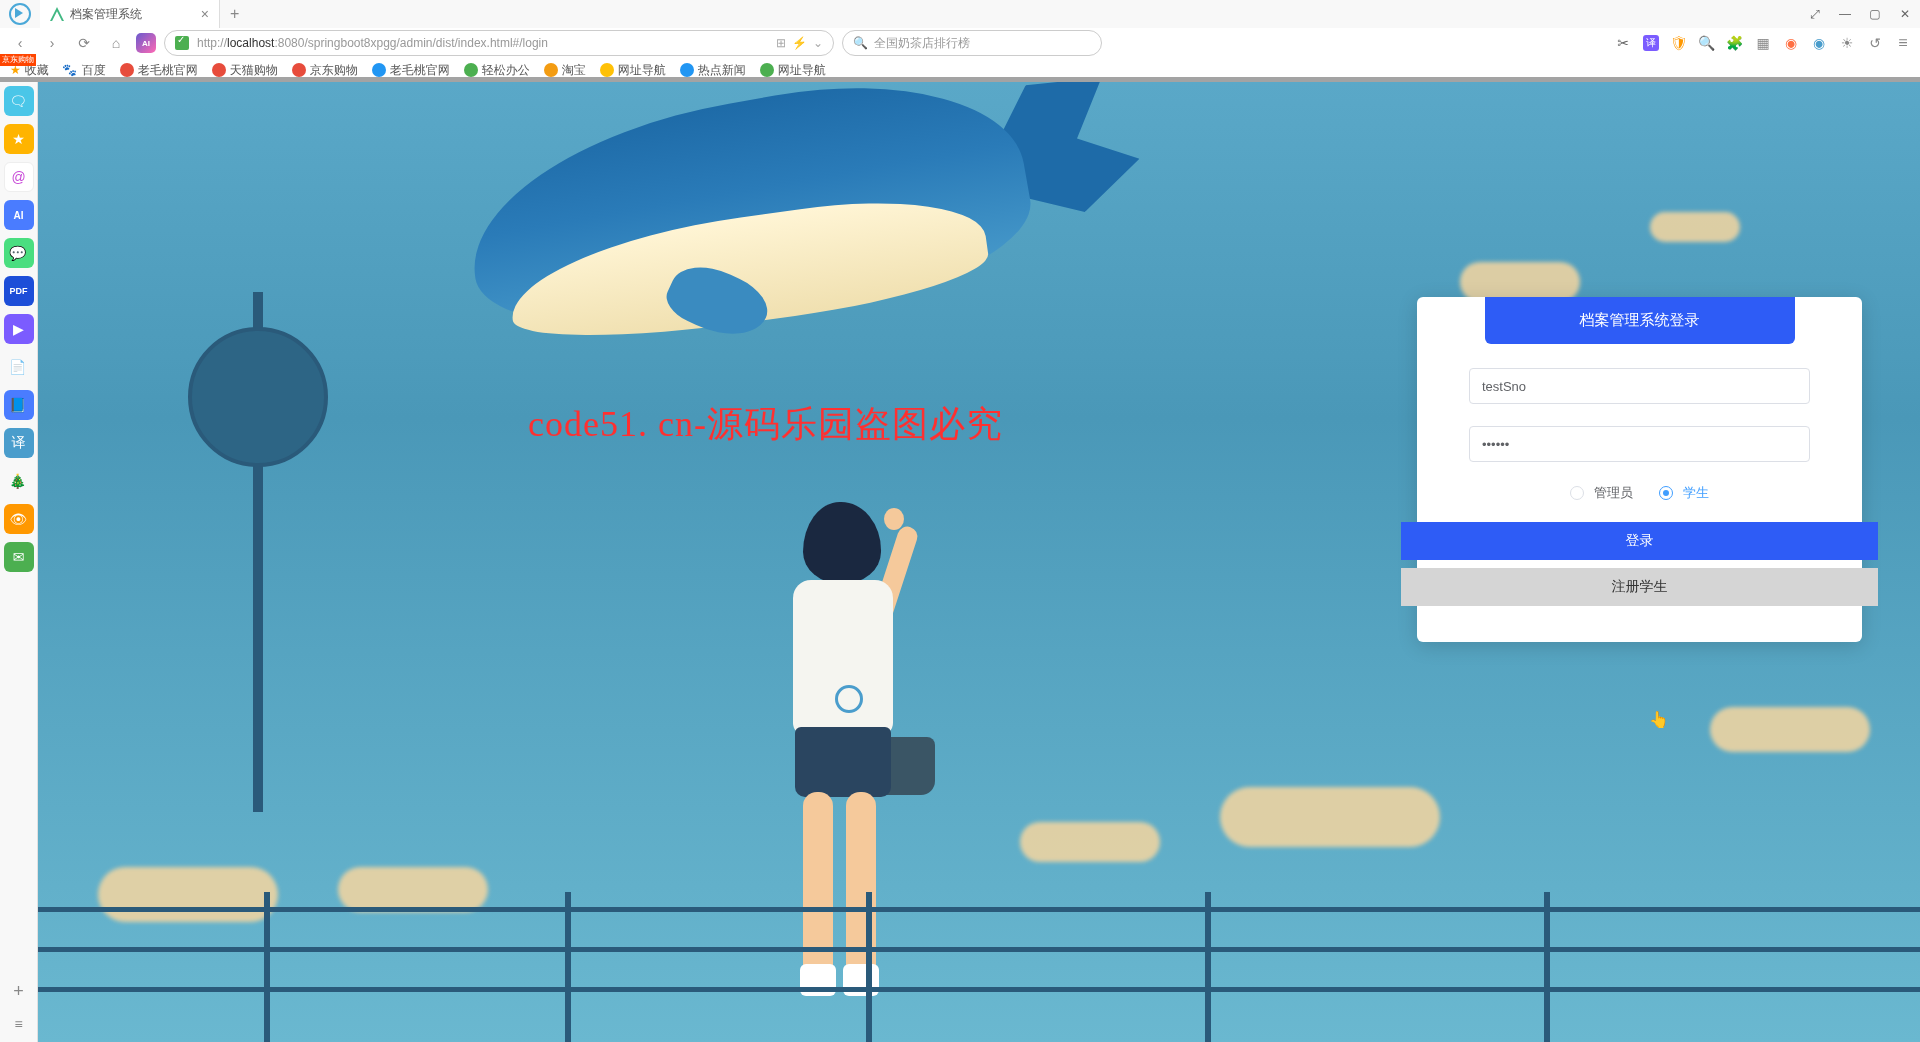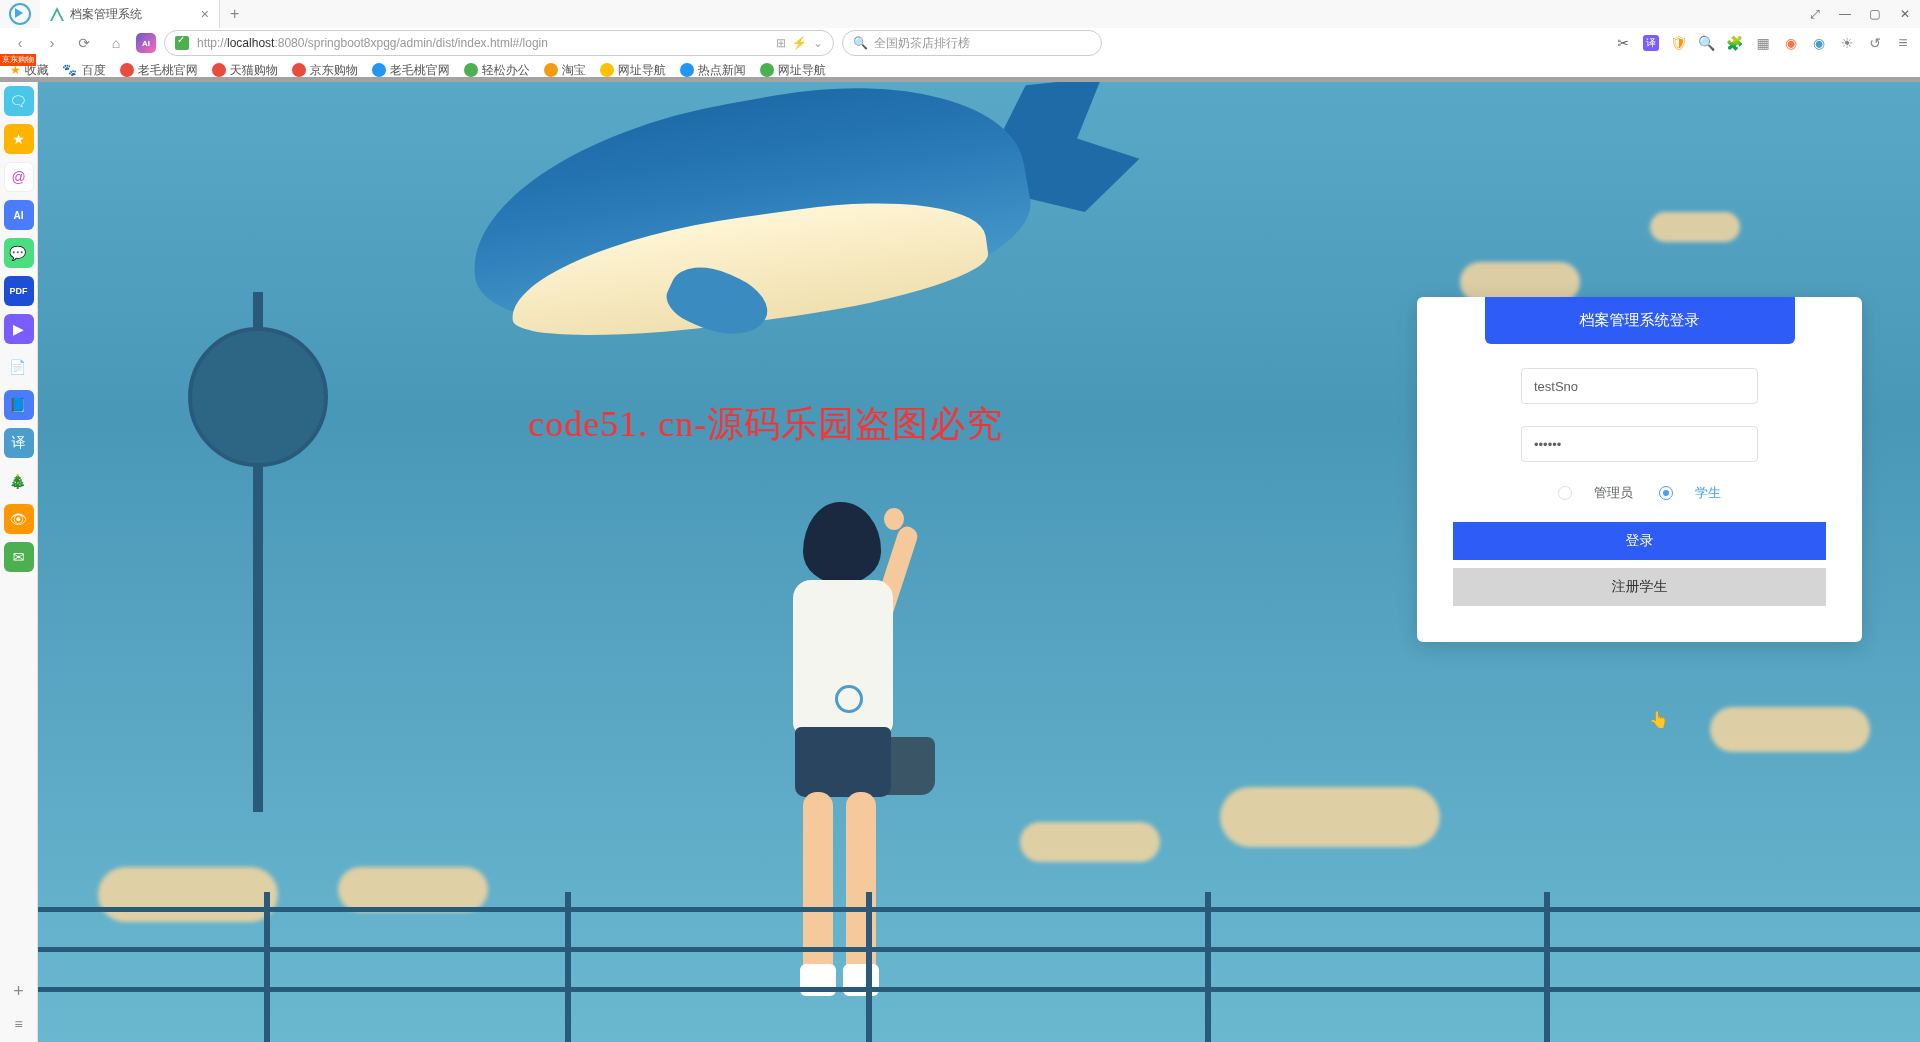--- a/index.html
+++ b/index.html
@@ -98,24 +98,24 @@
 .railing { position: absolute; bottom: 0; left: 0; right: 0; height: 150px; }
 .rail-bar { position: absolute; left: 0; right: 0; height: 5px; background: #2a5a7a; }
 .rb1 { bottom: 130px; } .rb2 { bottom: 90px; } .rb3 { bottom: 50px; }
 .rail-post { position: absolute; bottom: 0; width: 6px; height: 150px; background: #2a5a7a; }
 
 .watermark { position: absolute; left: 490px; top: 318px; font-size: 36px; color: #ff3030; font-weight: normal; letter-spacing: 1px; font-family: SimSun, serif; }
 
 
 .login-card { position: absolute; right: 58px; top: 215px; width: 445px; background: #fff; border-radius: 6px; box-shadow: 0 4px 20px rgba(0,0,0,0.15); padding-bottom: 24px; }
 .login-title { width: 310px; margin: 0 auto; background: #2e5cf6; color: #fff; text-align: center; font-size: 15px; font-weight: 500; padding: 14px 0; border-radius: 0 0 6px 6px; }
-.login-form { padding: 24px 104px 0; }
+.login-form { padding: 24px 52px 0; }
 .login-input { width: 100%; height: 36px; border: 1px solid #dcdfe6; border-radius: 4px; padding: 0 12px; font-size: 13px; color: #606266; margin-bottom: 22px; outline: none; }
 .radio-row { display: flex; justify-content: center; gap: 26px; margin-bottom: 20px; font-size: 13px; color: #606266; }
-.radio-item { display: flex; align-items: center; gap: 22px; cursor: pointer; }
+.radio-item { display: flex; align-items: center; gap: 10px; cursor: pointer; }
 .radio-circle { width: 14px; height: 14px; border: 1px solid #dcdfe6; border-radius: 50%; display: inline-block; position: relative; }
 .radio-circle.checked { border-color: #409eff; }
 .radio-circle.checked::after { content: ''; position: absolute; left: 3px; top: 3px; width: 6px; height: 6px; background: #409eff; border-radius: 50%; }
 .btn-login { width: 100%; height: 38px; background: #2e5cf6; color: #fff; border: none; font-size: 14px; cursor: pointer; }
 .btn-register { width: 100%; height: 38px; background: #d5d5d5; color: #333; border: none; font-size: 14px; cursor: pointer; margin-top: 8px; }
 .btn-wrap { margin: 12px -68px; }
 
 .cursor { position: absolute; right: 193px; top: 413px; font-size: 16px; color: #000; pointer-events: none; }
 </style>
 </head>

